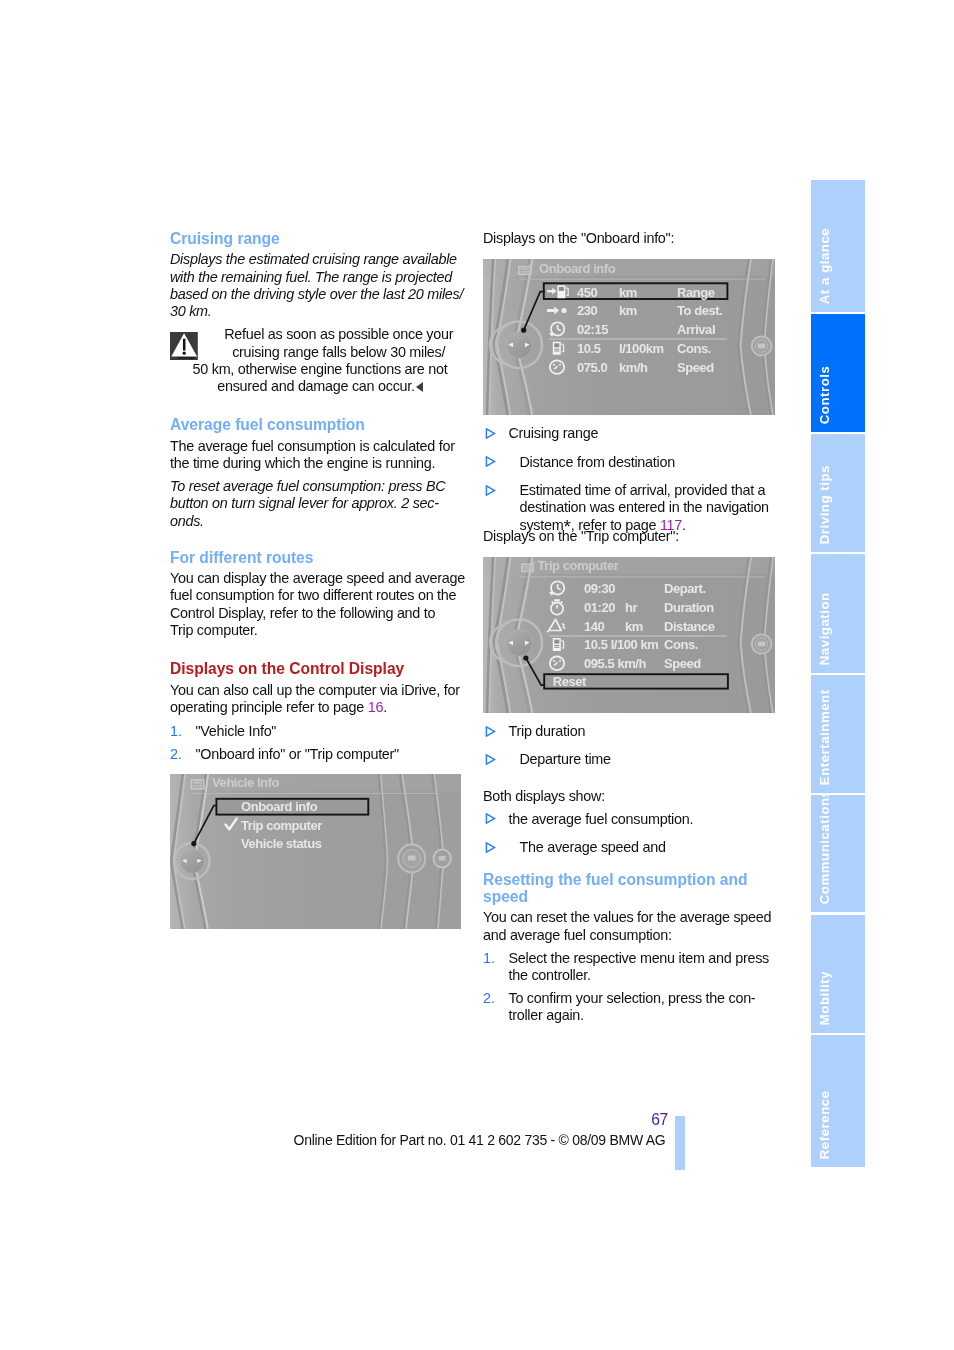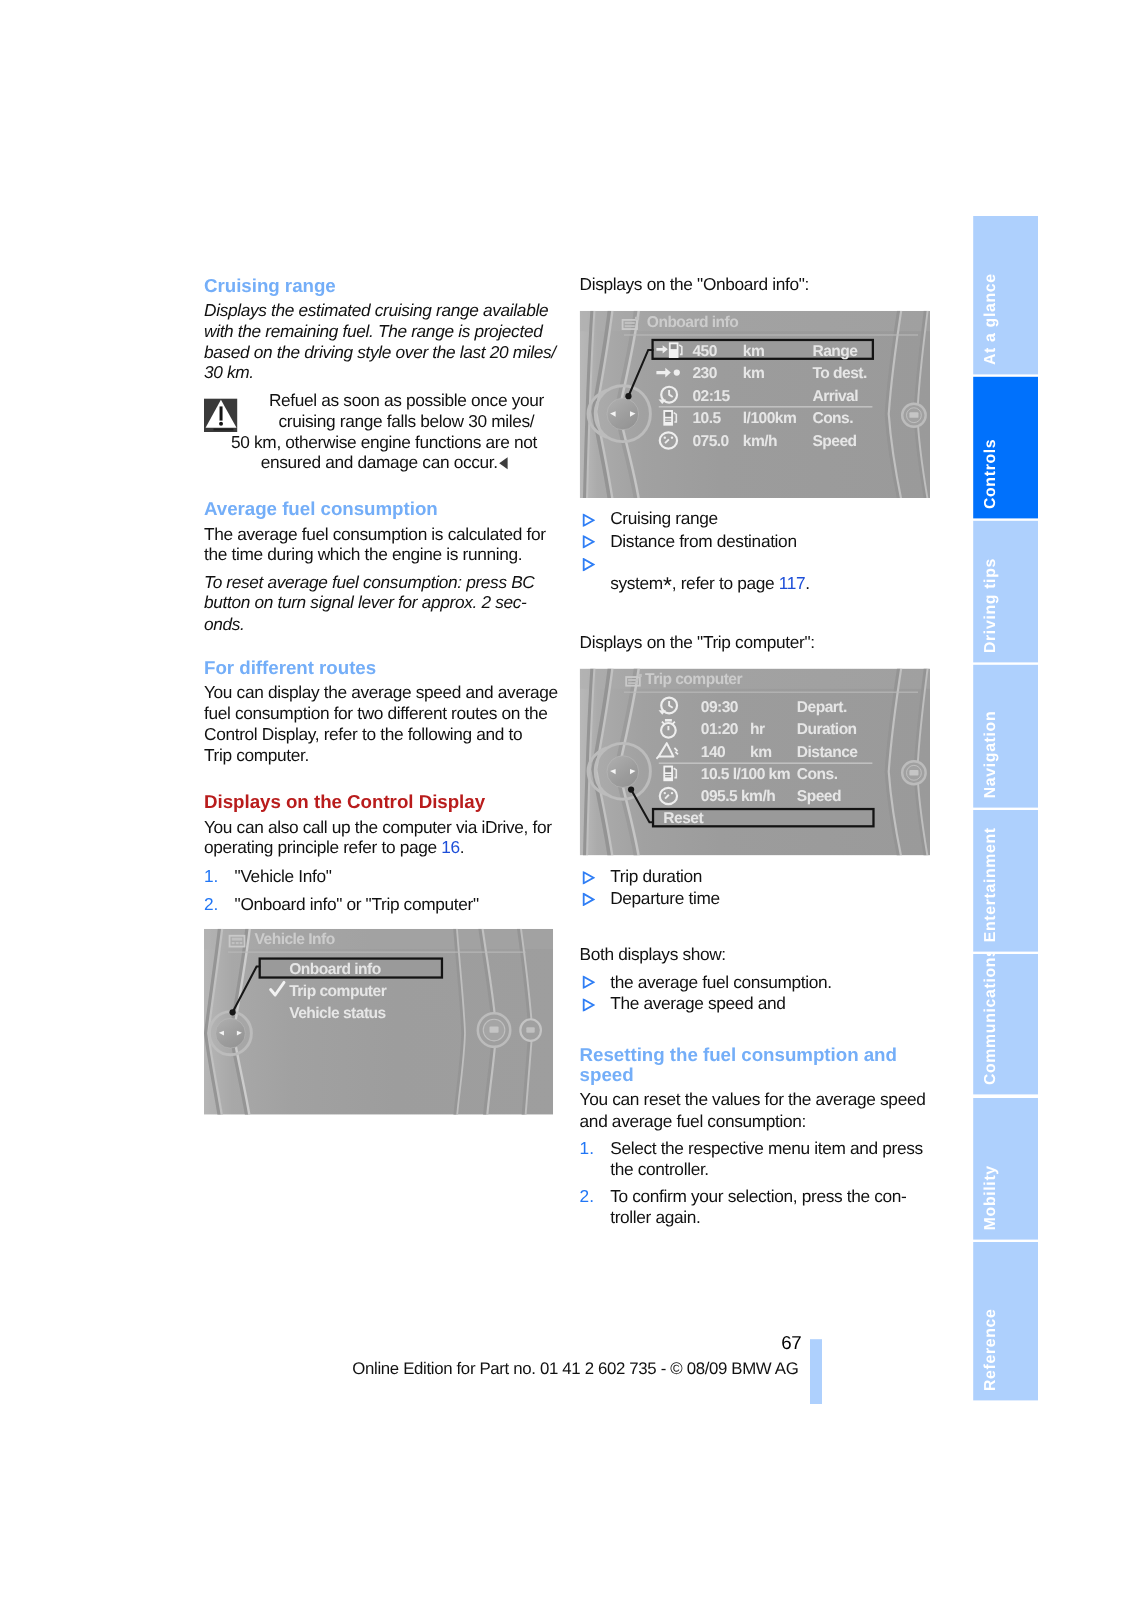--- a/index.html
+++ b/index.html
@@ -10,53 +10,53 @@
   
   .col{position:absolute;width:300px;font-size:14.4px;line-height:17.3px;color:#111;letter-spacing:-0.28px;}
   .colL{left:170px;top:0;}
   .colR{left:483px;top:0;}
   .blk{position:absolute;left:0;width:300px;}
 
   h2.hd{font-size:15.6px;line-height:17.3px;font-weight:bold;margin:0;color:#74aef8;letter-spacing:-0.02px;}
   h2.hd.dark{color:#b91c1c;}
   p.tx{margin:0;}
 
-  a.ref, .ref{color:#1d4ed8;text-decoration:none;}
+  a.ref, .ref{color:#a21caf;text-decoration:none;}
 
   
   .olist{margin:0;}
   .oitem{display:flex;}
   .oitem + .oitem{margin-top:5.9px;}
   .onum{color:#2176f5;width:25.5px;flex:0 0 25.5px;letter-spacing:0;}
   .otext{flex:1;}
 
   
   .blist{margin:0;}
   .bitem{display:flex;}
-  .bitem + .bitem{margin-top:1px;}
+  .bitem + .bitem{margin-top:11px;gap:11px;}
   .bmark{width:25.5px;flex:0 0 25.5px;padding-top:2.6px;padding-left:1.6px;box-sizing:border-box;}
   .btext{flex:1;}
 
   
   .warn{position:relative;text-align:center;}
   .warnicon{float:left;width:27.8px;height:28.8px;margin:5.3px 9.6px 0 0;filter:blur(0.2px);}
 
   
   .shot{position:absolute;overflow:hidden;filter:blur(0.62px) contrast(0.94) brightness(1.02);}
 
   
   .tab{position:absolute;left:811px;width:54px;background:#aed0fd;overflow:hidden;}
   .tab .lbl{position:absolute;left:0;bottom:-15px;
             transform-origin:0 0;transform:translate(7.2px,-9.8px) rotate(-90deg);
             color:#fff;font-weight:bold;font-size:13.2px;letter-spacing:0.55px;
             white-space:nowrap;line-height:1;}
   .tab.active{background:#0071fc;}
 
   
-  .pnum{position:absolute;left:600px;top:1113px;width:67.8px;font-size:15.6px;line-height:14px;color:#000000;text-align:right;letter-spacing:-0.35px;}
+  .pnum{position:absolute;left:600px;top:1113px;width:67.8px;font-size:15.6px;line-height:14px;color:#4c1d95;text-align:right;letter-spacing:-0.35px;}
   .pmark{position:absolute;left:675px;top:1116px;width:10px;height:54px;background:#aed0fd;}
   .foot{position:absolute;left:293.6px;top:1132.6px;font-size:14px;line-height:14px;color:#111;white-space:nowrap;letter-spacing:-0.28px;}
 
   
   .backarrow{display:inline-block;width:0;height:0;vertical-align:-1px;margin-left:1px;
      border-top:5.2px solid transparent;border-bottom:5.2px solid transparent;border-right:7.8px solid #3d3d3d;}
   .bmark svg{display:block;}
   .ast{font-size:19px;line-height:0;vertical-align:-3.2px;letter-spacing:0;}
 
   
@@ -146,21 +146,21 @@
               </svg>
             </span>
           <span class="btext">Distance from destination</span>
         </div>
         <div class="bitem">
           <span class="bmark">
               <svg width="11" height="11" viewBox="0 0 11 11">
                 <path d="M1.4 0.9 L9.6 5.5 L1.4 10.1 Z" fill="none" stroke="#2f7ef5" stroke-width="1.5" stroke-linejoin="miter"></path>
               </svg>
             </span>
-          <span class="btext"><br><span>system</span><span class="ast">*</span><span>, refer to page </span><a class="ref" href="#">117</a><span>.</span></span>
+          <span class="btext"><span>Estimated time of arrival, provided that a<br>destination was entered in the navigation</span><br><span>system</span><span class="ast">*</span><span>, refer to page </span><a class="ref" href="#">117</a><span>.</span></span>
         </div>
       </div>
       </div>
     <div class="blk" style="top:527.7px;">
         <p class="tx">Displays on the "Trip computer":</p>
       </div>
     <div class="blk" style="top:723.0px;">
       <div class="blist">
         <div class="bitem">
           <span class="bmark">

